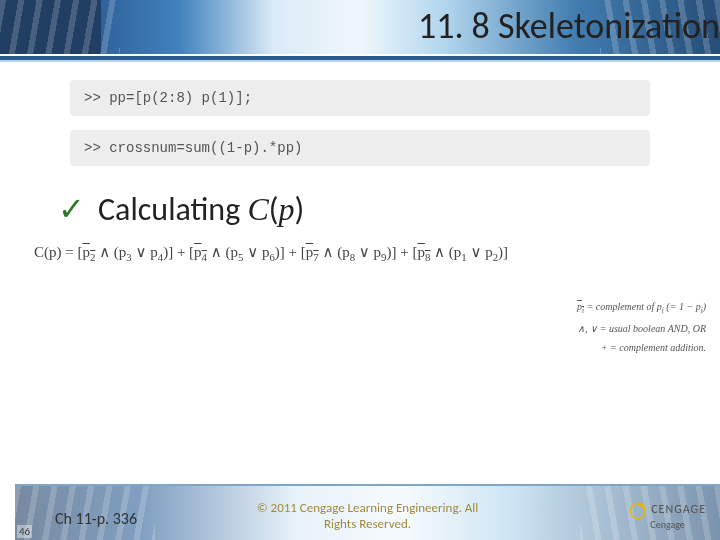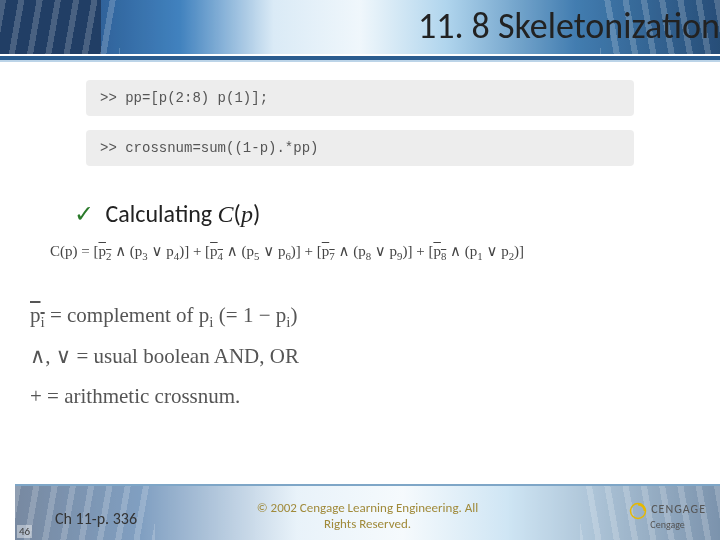--- a/index.html
+++ b/index.html
@@ -62,34 +62,34 @@
   }
   .rule1::after{
     content:"";
     position:absolute; left:0; right:0; top:4px; height:2px;
     background:#bcd4e8;
   }
   .content {
     position: absolute;
     top: 70px;
     left: 0; right: 0; bottom: 56px;
-    padding: 0 30px;
+    padding: 0 14px;
   }
   .codebox {
     margin: 10px 56px 14px 56px;
     background: #ededed;
     border-radius: 4px;
     padding: 10px 14px;
     font-family: "Courier New", monospace;
     font-size: 14px;
     color: #555;
   }
   .bullet {
-    margin: 33px 0 4px 44px;
-    font-size: 24px;
+    margin: 24px 0 4px 44px;
+    font-size: 32px;
     color: #222;
   }
   .bullet .check {
     color: #2a7a2a;
     margin-right: 6px;
   }
   .bullet .ital {
     font-style: italic;
     font-family: "Times New Roman", serif;
   }
@@ -99,24 +99,25 @@
     font-size: 15px;
     color: #444;
     text-align: left;
     white-space: nowrap;
   }
   .ov { text-decoration: overline; }
   .sub { font-size: 0.72em; vertical-align: sub; }
   .legend {
     margin: 34px 0 0 0;
     font-family: "Times New Roman", serif;
-    font-size: 21px;
+    font-size: 10px;
     color: #555;
-    text-align: left;
+    text-align: right;
     line-height: 1.9;
+    font-style: italic;
   }
   .footer {
     position: absolute;
     left: 15px; right: 0; bottom: 0;
     height: 56px;
   }
   .rule2 {
     position: absolute;
     top: 0; left: 0; right: 0; height: 2px;
     background: #7ea6c7;
@@ -217,33 +218,33 @@
       [<span class="ov"><span>p</span><span class="sub">8</span></span>
        ∧ (<span>p</span><span class="sub">1</span>
        ∨ <span>p</span><span class="sub">2</span>)]
     </div>
 
     <div class="legend">
       <div>
         <span class="ov"><span>p</span><span class="sub">i</span></span><span> = complement of </span><span>p</span><span class="sub">i</span><span> (= 1 − p</span><span class="sub">i</span><span>)</span>
       </div>
       <div>∧, ∨ = usual boolean AND, OR</div>
-      <div>+ = arithmetic crossnum.</div>
+      <div>+ = complement addition.</div>
     </div>
 
   </div>
 
   <div class="footer">
     <div class="rule2"></div>
     <div class="footer-bg"></div>
 
     <div class="page-ref">Ch 11-p. 336</div>
 
     <div class="copyright">
-      <span>© 2002 Cengage Learning Engineering. All</span><br>
+      <span>© 2011 Cengage Learning Engineering. All</span><br>
       <span>Rights Reserved.</span>
     </div>
 
     <div class="brand">
       <svg class="logo" viewBox="0 0 24 24">
         <circle cx="12" cy="12" r="10" fill="none" stroke="#e6b800" stroke-width="2"></circle>
         <path d="M12 3 A9 9 0 0 1 21 12" fill="none" stroke="#e6b800" stroke-width="3"></path>
       </svg><span class="big">CENGAGE</span><br>
       <span>Cengage</span>
     </div>

